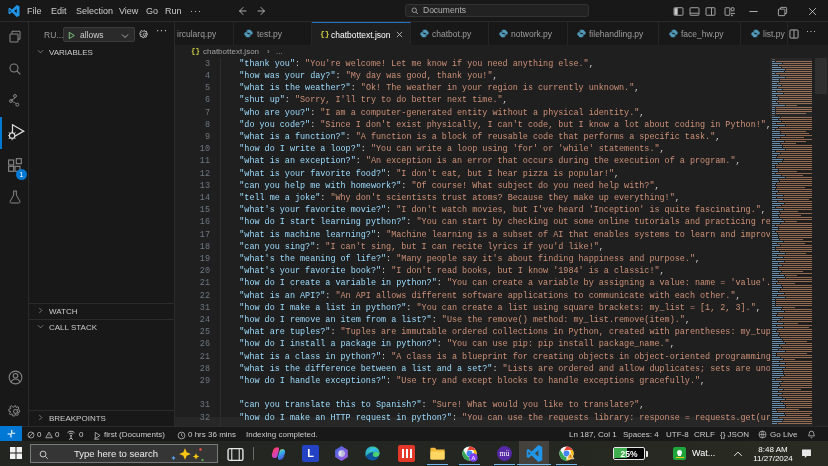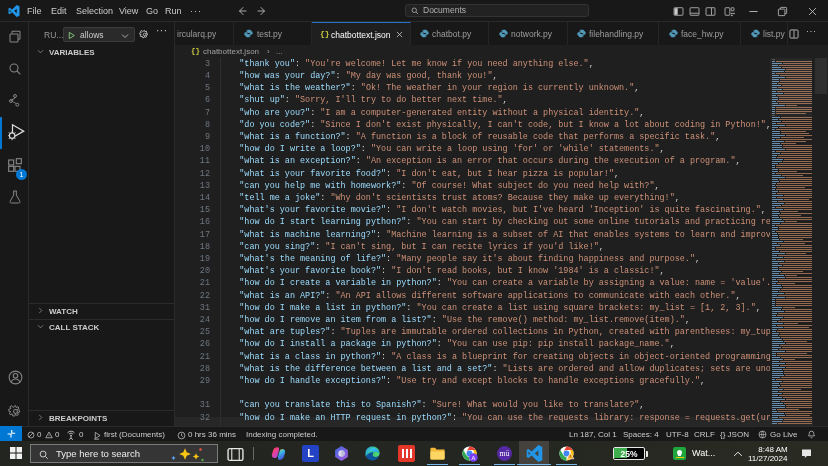--- a/index.html
+++ b/index.html
@@ -5,21 +5,21 @@
 body{font-family:"Liberation Sans",sans-serif;position:relative}
 .abs{position:absolute}
 
 #titlebar{position:absolute;left:0;top:0;width:828px;height:22px;background:#181818;border-bottom:1px solid #2b2b2b}
 .menu{position:absolute;top:0;height:22px;line-height:22px;color:#cccccc;font-size:9px}
 #cmdcenter{position:absolute;left:405px;top:4px;width:184px;height:13px;background:#222222;border:1px solid #333333;border-radius:3px;color:#b0b0b0;font-size:8.5px;line-height:11px}
 
 #actbar{position:absolute;left:0;top:22px;width:29px;height:404px;background:#181818;border-right:1px solid #2b2b2b}
 
 #sidebar{position:absolute;left:29px;top:22px;width:146px;height:404px;background:#181818;border-right:1px solid #2b2b2b}
-.sect{position:absolute;left:0;width:146px;height:14px;color:#cccccc;font-size:8px;font-weight:bold;border-top:1px solid #2b2b2b}
+.sect{position:absolute;left:0;width:146px;height:14px;color:#cccccc;font-size:8px;font-weight:normal;border-top:1px solid #2b2b2b}
 .sect .tx{position:absolute;left:20px;top:3px}
 .chev{position:absolute;left:8px;top:3px;width:7px;height:7px;fill:none;stroke:#cccccc;stroke-width:1.2}
 
 #editor{position:absolute;left:175px;top:22px;width:653px;height:404px;background:#1f1f1f}
 #tabbar{position:absolute;left:0;top:0;width:653px;height:23px;background:#181818}
 .tab{position:absolute;top:0;height:23px;background:#181818;border-right:1px solid #252526;color:#9d9d9d;font-size:8.5px}
 .tab .t{position:absolute;top:7px}
 .tab.active{background:#1f1f1f;color:#ffffff;border-top:1px solid #2472c8}
 #breadcrumb{position:absolute;left:0;top:23px;width:653px;height:13px;background:#1f1f1f;color:#a0a0a0;font-size:8px;line-height:13px}
 #codewrap{position:absolute;left:0;top:0;width:595px;height:404px;overflow:hidden}
@@ -718,21 +718,21 @@
         <rect x="8.7" y="0" width="7.3" height="7.3"></rect>
         <rect x="0" y="8.7" width="7.3" height="7.3"></rect>
         <rect x="8.7" y="8.7" width="7.3" height="7.3"></rect>
       </g>
     </svg>
   <div id="searchbox">
     <svg class="abs" style="left:8px;top:4.5px" width="10" height="10" viewBox="0 0 16 16">
         <circle cx="6.5" cy="6.5" r="4.7" fill="none" stroke="#dddddd" stroke-width="1.4"></circle>
         <path d="M10.2 10.2 14 14" stroke="#dddddd" stroke-width="1.4"></path>
       </svg>
-    <span style="position:absolute;left:25px;top:3px">Type here to search</span>
+    <span style="position:absolute;left:43px;top:3px">Type here to search</span>
     <svg class="abs" style="left:124px;top:1px" width="68" height="17" viewBox="0 0 68 17">
       <path d="M30 2.2 31.7 6.3 35.8 8 31.7 9.7 30 13.8 28.3 9.7 24.2 8 28.3 6.3z" fill="#f9c513"></path>
       <path d="M41 7.2 42 9.4 44.2 10.4 42 11.4 41 13.6 40 11.4 37.8 10.4 40 9.4z" fill="#f9c513"></path>
       <path d="M18.5 9.8 19.2 11.3 20.7 12 19.2 12.7 18.5 14.2 17.8 12.7 16.3 12 17.8 11.3z" fill="#58a6f5"></path>
       <circle cx="45.5" cy="3.5" r="1.3" fill="#e8543f"></circle>
       <circle cx="47.5" cy="14" r="1.2" fill="#57a64a"></circle>
     </svg>
   </div>
   <svg class="abs tbicon" style="left:227px;top:5px" width="13" height="13" viewBox="0 0 16 16">
       <rect x="1" y="2.5" width="14" height="11" rx="1.5" fill="none" stroke="#e8e8e8" stroke-width="1.3"></rect>
@@ -838,17 +838,17 @@
   <div class="abs" style="left:673px;top:6px;width:13px;height:13px;background:#1ea53c;border-radius:2px">
       <div style="position:absolute;left:4px;top:2.5px;width:5px;height:5px;background:#fff;border-radius:50%"></div>
       <div style="position:absolute;left:5px;top:7px;width:3px;height:2px;background:#fff"></div>
       <div style="position:absolute;left:2.5px;top:9.5px;width:8px;height:1.8px;background:#f9c513"></div>
     </div>
   <span class="abs" style="left:692px;top:7px;font-size:9px;color:#fff">Wat...</span>
   <svg class="abs" style="left:733px;top:9px" width="10" height="8" viewBox="0 0 16 10">
       <path fill="none" stroke="#e8e8e8" stroke-width="1.6" d="M2 8 8 2l6 6"></path>
     </svg>
   <span class="abs" style="left:752px;top:3.5px;font-size:8px;color:#fff;width:42px;text-align:center">8:48 AM</span>
-  <span class="abs" style="left:748px;top:13px;font-size:8px;color:#fff;width:50px;">11/27/2024</span>
+  <span class="abs" style="left:748px;top:13px;font-size:8px;color:#fff;width:50px;text-align:center">11/27/2024</span>
   <svg class="abs" style="left:800px;top:6px" width="13" height="13" viewBox="0 0 16 16">
       <path d="M2.5 3h11v8h-5l-2.5 2.5V11h-3.5z" fill="#e8e8e8"></path>
     </svg>
 </div>
 
 </body></html>

